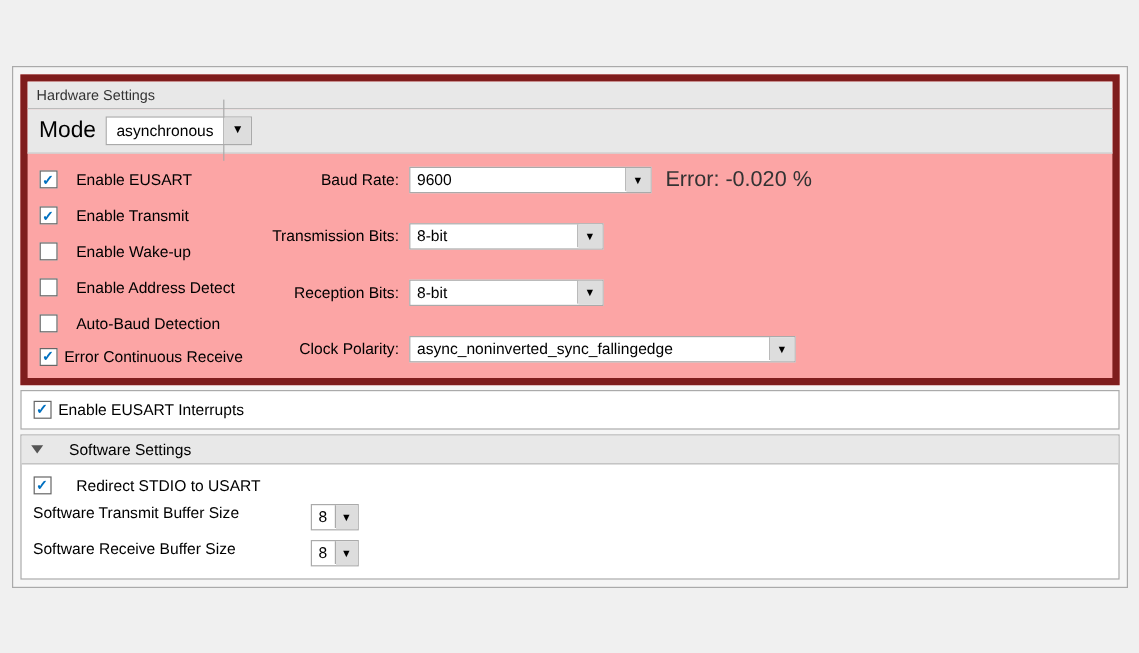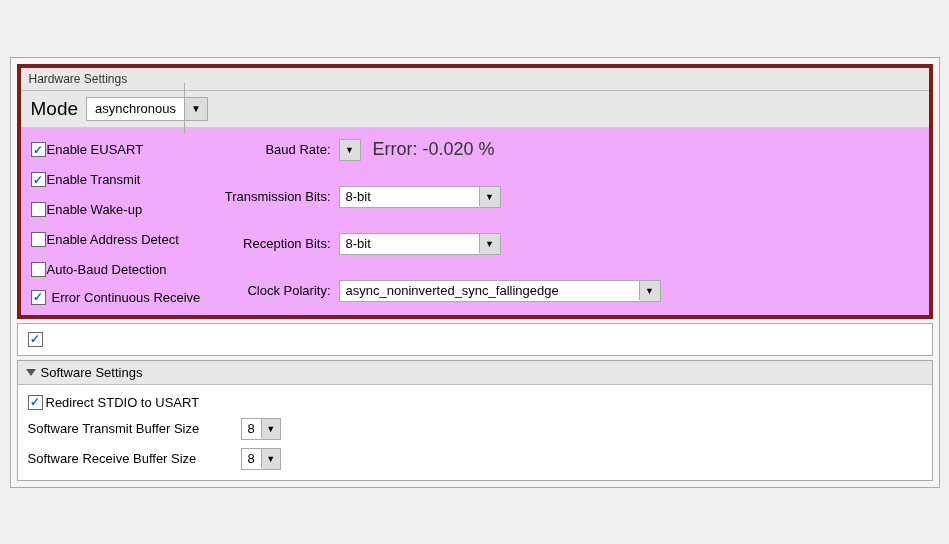--- a/index.html
+++ b/index.html
@@ -13,22 +13,22 @@
       width: 949px;
       height: 544px;
     }
     .outer-container {
       width: 930px;
       background: #f5f5f5;
       border: 1px solid #aaa;
       padding: 6px;
     }
     .hardware-settings {
-      border: 4px solid #7f1d1d;
-      background: #f0abfc;
+      border: 6px solid #7f1d1d;
+      background: #fca5a5;
       margin-bottom: 4px;
     }
     .section-header {
       background: #e8e8e8;
       padding: 4px 8px;
       font-size: 12px;
       color: #333;
       border-bottom: 1px solid #bbb;
     }
     .mode-bar {
@@ -77,21 +77,21 @@
     }
     .right-col {
       display: flex;
       flex-direction: column;
       gap: 23px;
       flex: 1;
     }
     .checkbox-row {
       display: flex;
       align-items: center;
-      gap: 1px;
+      gap: 16px;
       height: 24px;
     }
     .checkbox-box {
       width: 15px;
       height: 15px;
       border: 1px solid #666;
       background: #fff;
       display: flex;
       align-items: center;
       justify-content: center;
@@ -170,41 +170,41 @@
     }
     .software-settings {
       border: 1px solid #aaa;
       background: #fff;
     }
     .sw-header {
       background: #e8e8e8;
       padding: 4px 8px;
       display: flex;
       align-items: center;
-      gap: 5px;
+      gap: 22px;
       border-bottom: 1px solid #bbb;
       cursor: pointer;
     }
     .triangle-down {
       width: 0;
       height: 0;
       border-left: 5px solid transparent;
       border-right: 5px solid transparent;
       border-top: 7px solid #555;
     }
     .sw-content {
       padding: 10px;
       display: flex;
       flex-direction: column;
       gap: 8px;
     }
     .sw-field-row {
       display: flex;
-      align-items: center;
-      gap: 3px;
+      align-items: flex-start;
+      gap: 21px;
     }
     .sw-field-label {
       font-size: 13px;
       min-width: 210px;
     }
     .small-dropdown {
       display: flex;
       align-items: center;
       border: 1px solid #aaa;
       background: #fff;
@@ -272,20 +272,21 @@
           <div class="checkbox-box checked"></div>
           <span>Error Continuous Receive</span>
         </div>
       </div>
 
       <div class="right-col">
 
         <div class="field-row">
           <span class="field-label">Baud Rate:</span>
           <div class="field-input">
+            <span>9600</span>
             <div class="arr">▼</div>
           </div>
           <span class="error-text">Error: -0.020 %</span>
         </div>
 
         <div class="field-row">
           <span class="field-label">Transmission Bits:</span>
           <div class="field-input field-input-narrow">
             <span>8-bit</span>
             <div class="arr">▼</div>
@@ -307,20 +308,21 @@
             <div class="arr">▼</div>
           </div>
         </div>
       </div>
     </div>
   </div>
 
   <div class="interrupts-section">
     <div class="interrupts-row">
       <div class="checkbox-box checked"></div>
+      <span>Enable EUSART Interrupts</span>
     </div>
   </div>
 
   <div class="software-settings">
     <div class="sw-header">
       <div class="triangle-down"></div>
       <span>Software Settings</span>
     </div>
     <div class="sw-content">
 

